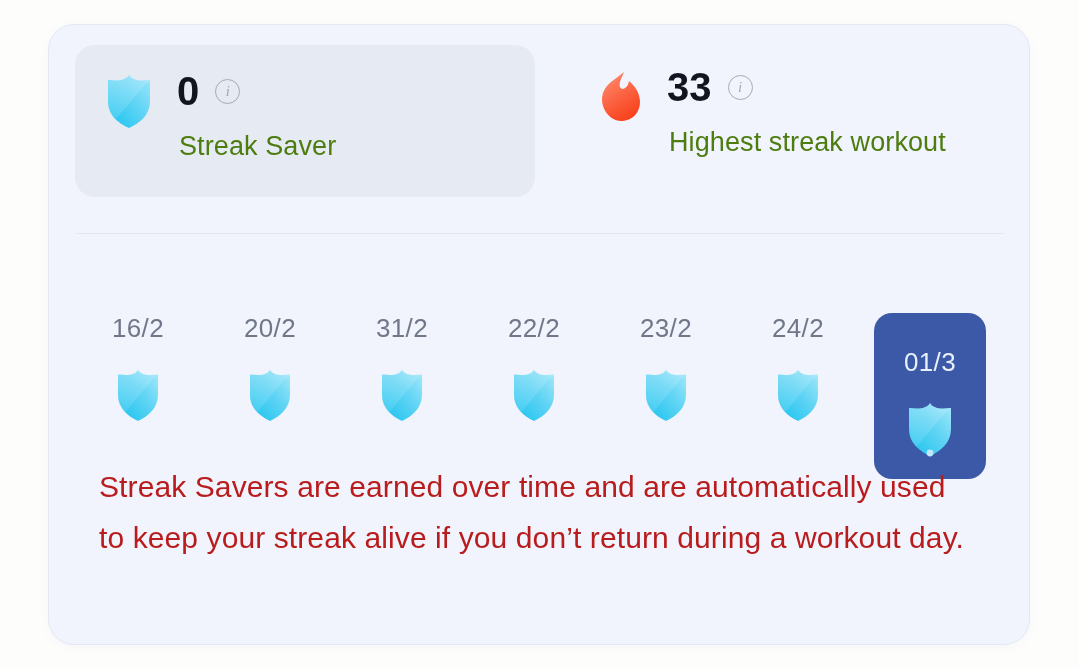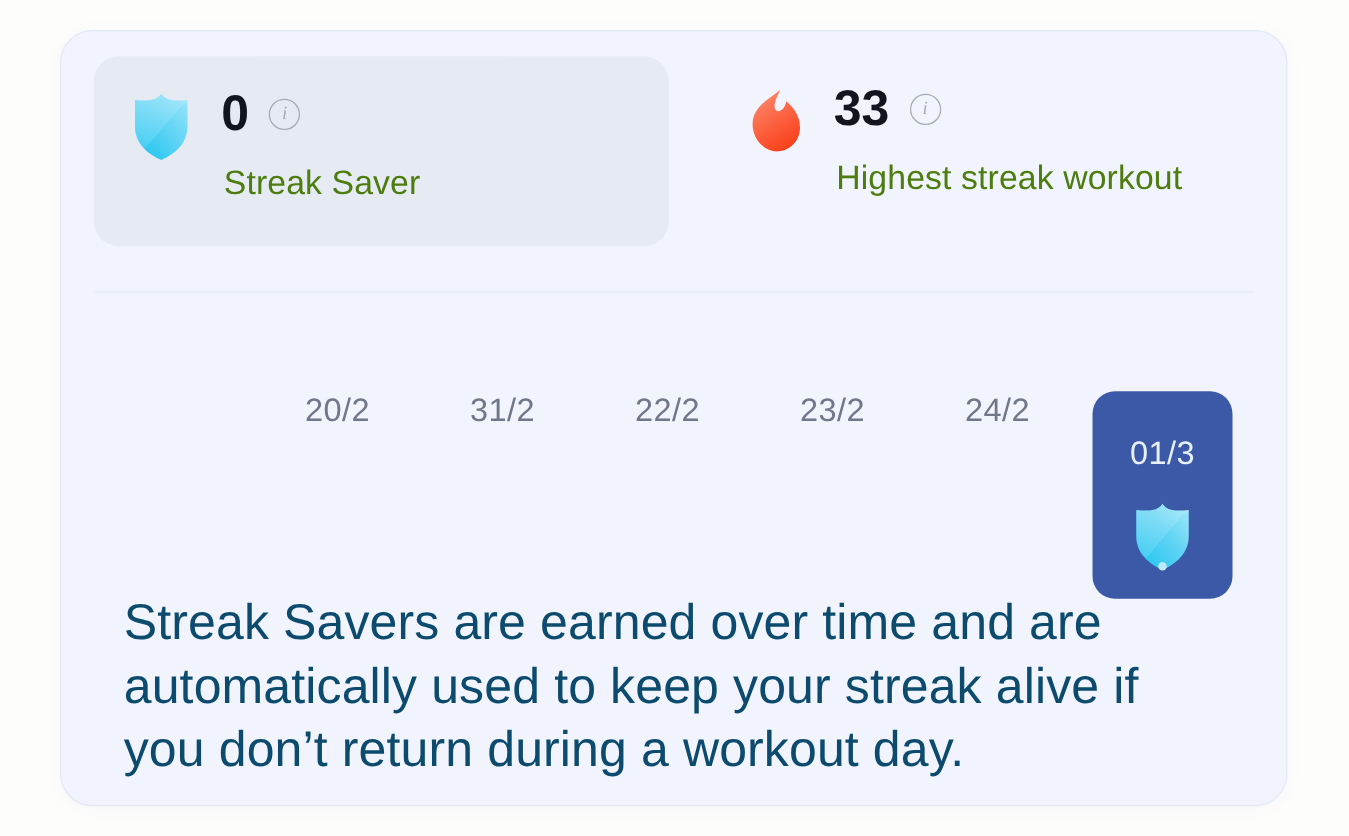--- a/index.html
+++ b/index.html
@@ -164,25 +164,25 @@
   .day.active .day-shield {
     margin-top: 26px;
     width: 48px;
     height: 57px;
   }
 
   
   .description {
     position: absolute;
     left: 50px;
-    top: 448px;
+    top: 436px;
     width: 880px;
-    font-size: 40px;
+    font-size: 30px;
     line-height: 51px;
-    color: #0c4a6e;
+    color: #b91c1c;
     letter-spacing: 0.1px;
   }
 </style>
 </head>
 <body>
 
 <div id="root">
 
   <div class="panel">
 
@@ -243,20 +243,40 @@
 
           <div class="stat-label">Highest streak workout</div>
         </div>
       </div>
     </div>
 
     <div class="divider"></div>
 
     <div class="days-row">
 
+      <div class="day" style="left:6px;">
+        <span class="day-label">16/2</span>
+        <span class="day-shield">
+          <svg viewBox="0 0 46 54" width="100%" height="100%" aria-hidden="true">
+            <defs>
+              <linearGradient id="sg0" x1="1" y1="0" x2="0" y2="1">
+                <stop offset="0%" stop-color="#a6e9fa"></stop>
+                  <stop offset="45%" stop-color="#5ed3f4"></stop>
+                  <stop offset="100%" stop-color="#16c2ef"></stop>
+              </linearGradient>
+              <linearGradient id="sh0" x1="0" y1="0" x2="1" y2="1">
+                <stop offset="0%" stop-color="#ffffff" stop-opacity="0.28"></stop>
+                  <stop offset="100%" stop-color="#ffffff" stop-opacity="0"></stop>
+              </linearGradient>
+            </defs>
+            <path d="M23 2 C19.5 7.5 12 7.5 3 6.5 L3 27 C3 40 12.5 48 23 53 C33.5 48 43 40 43 27 L43 6.5 C34 7.5 26.5 7.5 23 2 Z" fill="url(#sg0)"></path>
+            <path d="M23 2 C19.5 7.5 12 7.5 3 6.5 L3 27 C3 34.5 6 40 10.5 44 L38 11 L43 8 L43 6.5 C34 7.5 26.5 7.5 23 2 Z" fill="url(#sh0)"></path>
+          </svg>
+        </span>
+      </div>
 
       <div class="day" style="left:138px;">
         <span class="day-label">20/2</span>
         <span class="day-shield">
           <svg viewBox="0 0 46 54" width="100%" height="100%" aria-hidden="true">
             <path d="M23 2 C19.5 7.5 12 7.5 3 6.5 L3 27 C3 40 12.5 48 23 53 C33.5 48 43 40 43 27 L43 6.5 C34 7.5 26.5 7.5 23 2 Z" fill="url(#sg0)"></path>
             <path d="M23 2 C19.5 7.5 12 7.5 3 6.5 L3 27 C3 34.5 6 40 10.5 44 L38 11 L43 8 L43 6.5 C34 7.5 26.5 7.5 23 2 Z" fill="url(#sh0)"></path>
           </svg>
         </span>
       </div>

